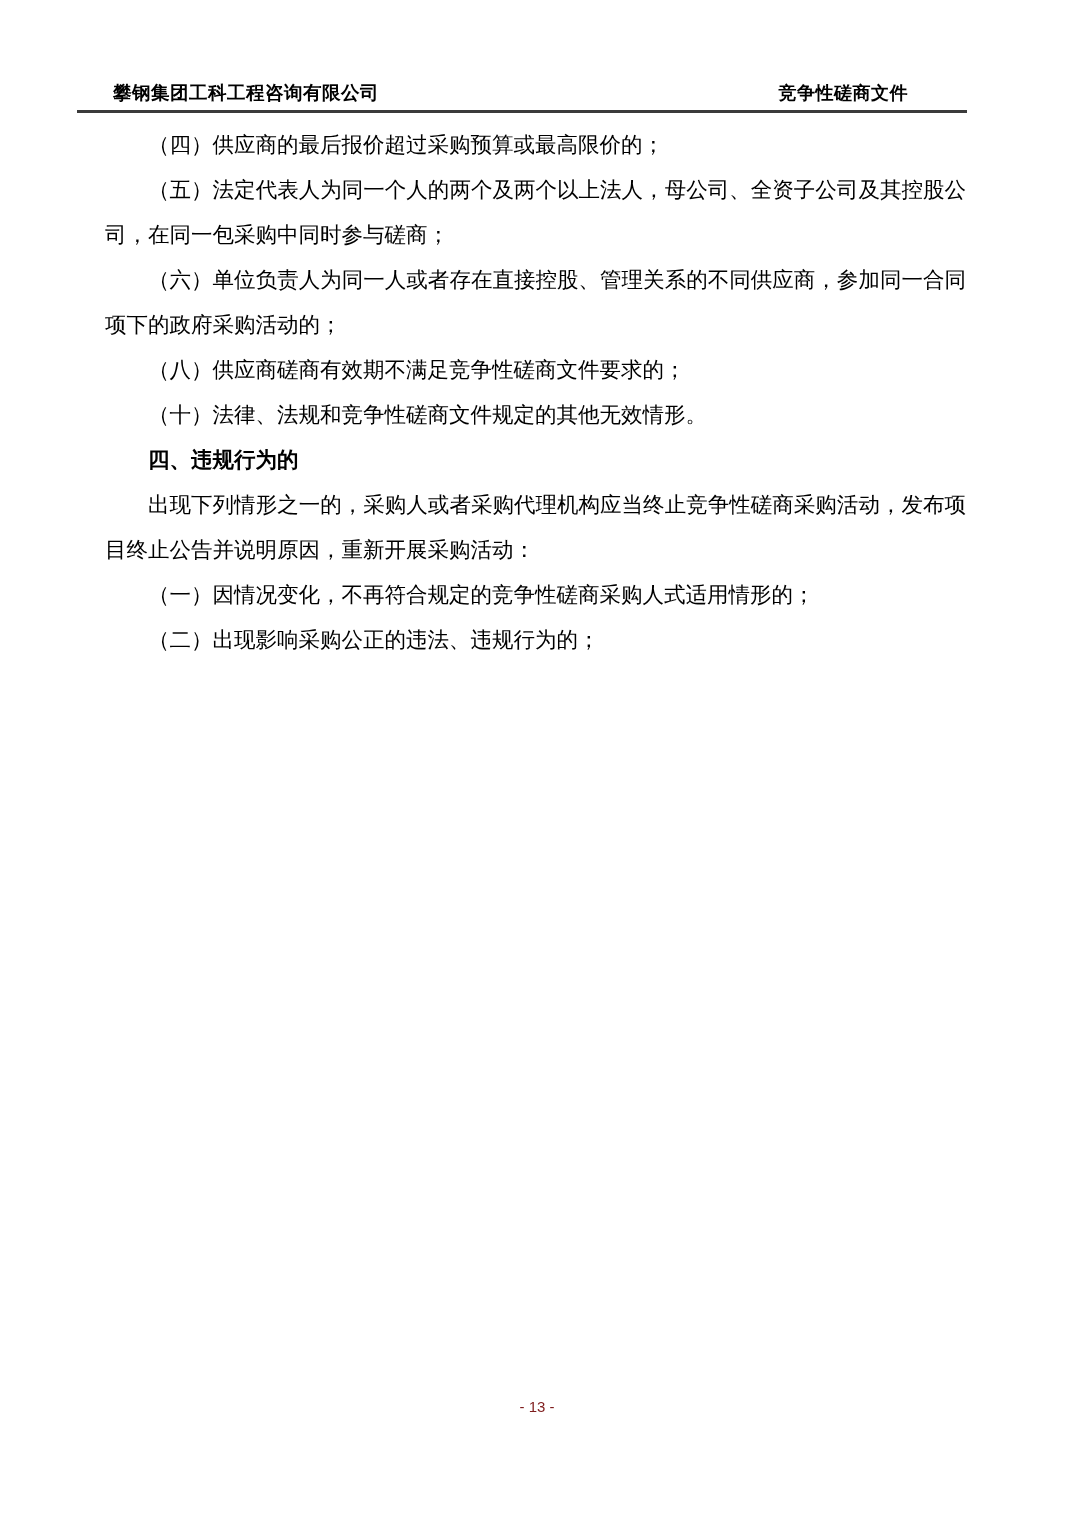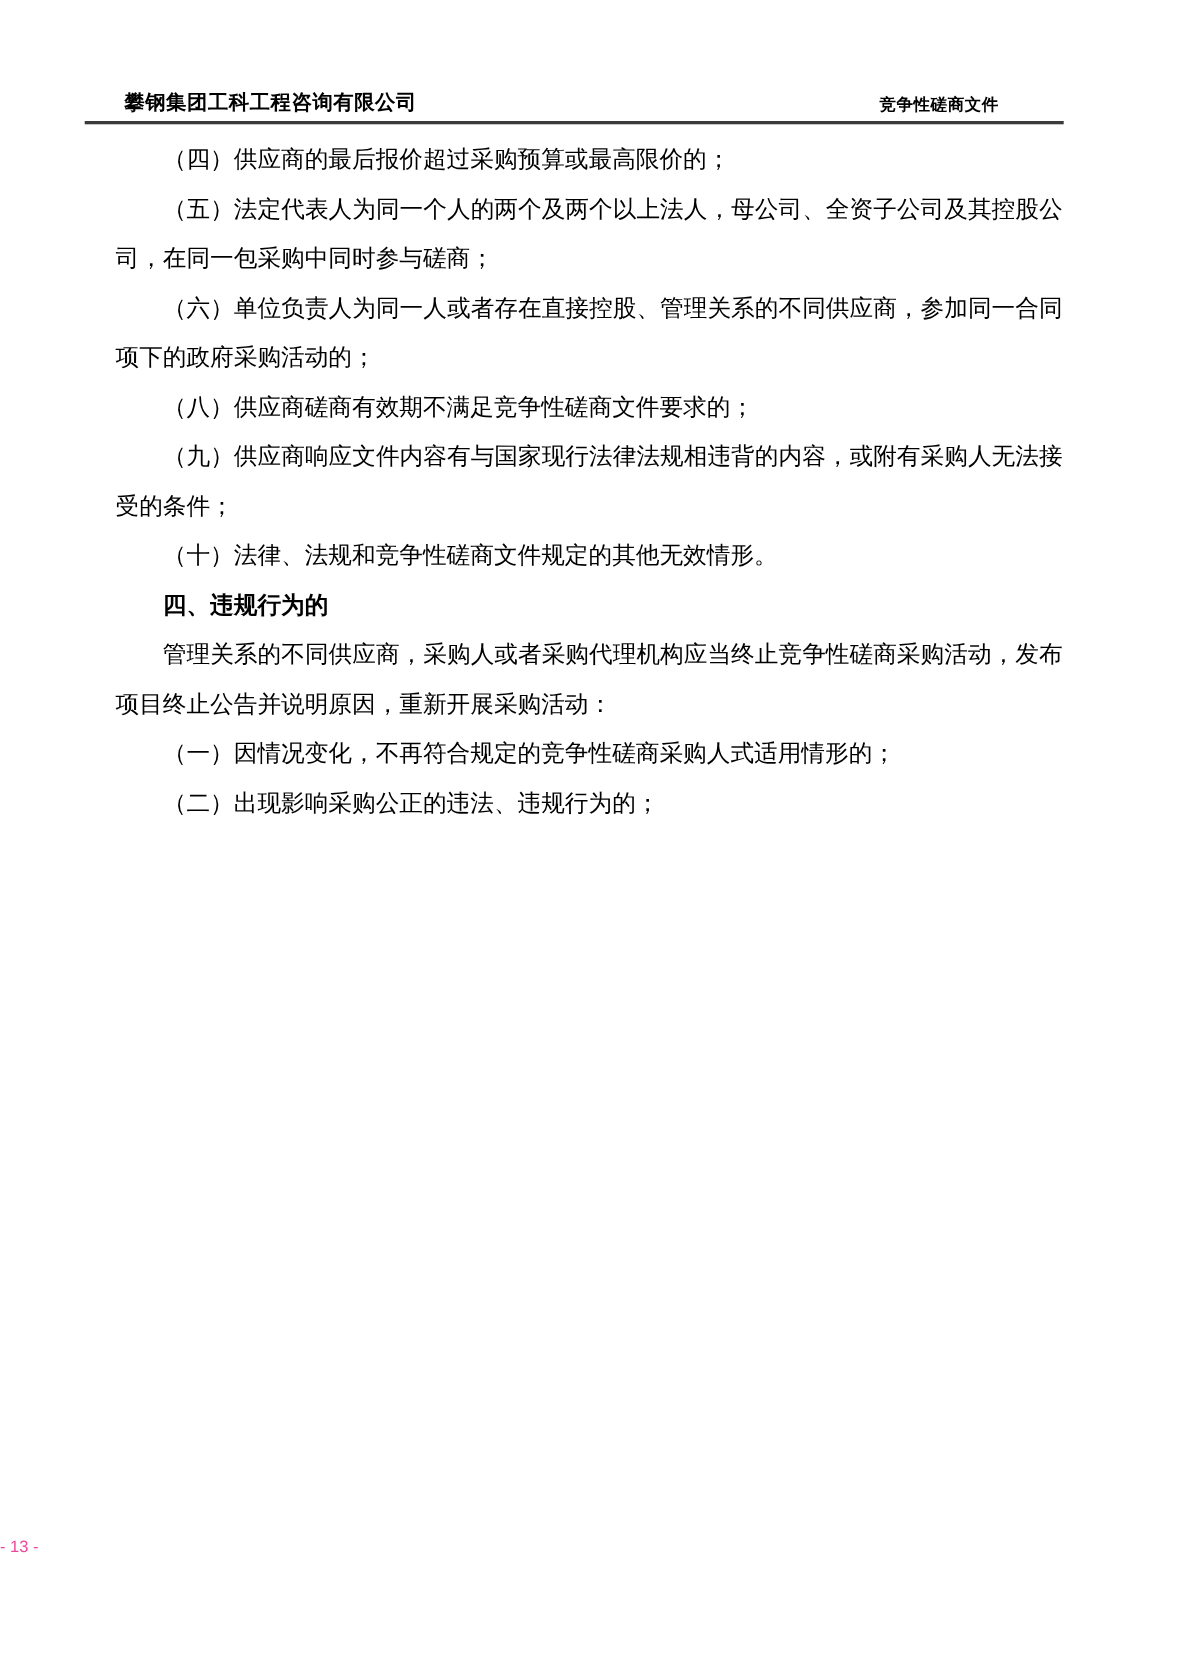--- a/index.html
+++ b/index.html
@@ -32,21 +32,21 @@
   }
   .header .company {
     margin-left: 36px;
     font-size: 18.5px;
     font-weight: bold;
     letter-spacing: 0.5px;
     white-space: nowrap;
   }
   .header .doctype {
     margin-right: 59px;
-    font-size: 15px;
+    font-size: 18px;
     font-weight: bold;
     letter-spacing: 0.5px;
     white-space: nowrap;
   }
   
   .content {
     position: absolute;
     top: 123px;
     left: 105px;
     width: 861px;
@@ -62,45 +62,44 @@
   }
   .content p.heading {
     font-weight: bold;
   }
   
   .footer {
     position: absolute;
     top: 1398px;
     left: 0;
     width: 100%;
-    text-align: left;
+    text-align: center;
     font-family: "Liberation Sans", sans-serif;
     font-size: 15px;
-    color: #ec4899;
+    color: #7f1d1d;
   }
 </style>
 </head>
 <body>
 
 <div class="page">
 
   <div class="header">
     <span class="company">攀钢集团工科工程咨询有限公司</span>
     <span class="doctype">竞争性磋商文件</span>
   </div>
 
   <div class="content">
     <p>（四）供应商的最后报价超过采购预算或最高限价的；</p>
     <p>（五）法定代表人为同一个人的两个及两个以上法人，母公司、全资子公司及其控股公司，在同一包采购中同时参与磋商；</p>
     <p>（六）单位负责人为同一人或者存在直接控股、管理关系的不同供应商，参加同一合同项下的政府采购活动的；</p>
     <p>（八）供应商磋商有效期不满足竞争性磋商文件要求的；</p>
-    <p>（九）供应商响应文件内容有与国家现行法律法规相违背的内容，或附有采购人无法接受的条件；</p>
     <p>（十）法律、法规和竞争性磋商文件规定的其他无效情形。</p>
     <p class="heading">四、违规行为的</p>
-    <p>管理关系的不同供应商，采购人或者采购代理机构应当终止竞争性磋商采购活动，发布项目终止公告并说明原因，重新开展采购活动：</p>
+    <p>出现下列情形之一的，采购人或者采购代理机构应当终止竞争性磋商采购活动，发布项目终止公告并说明原因，重新开展采购活动：</p>
     <p>（一）因情况变化，不再符合规定的竞争性磋商采购人式适用情形的；</p>
     <p>（二）出现影响采购公正的违法、违规行为的；</p>
   </div>
 
   <div class="footer">
     <span>- 13 -</span>
   </div>
 
 </div>
 

